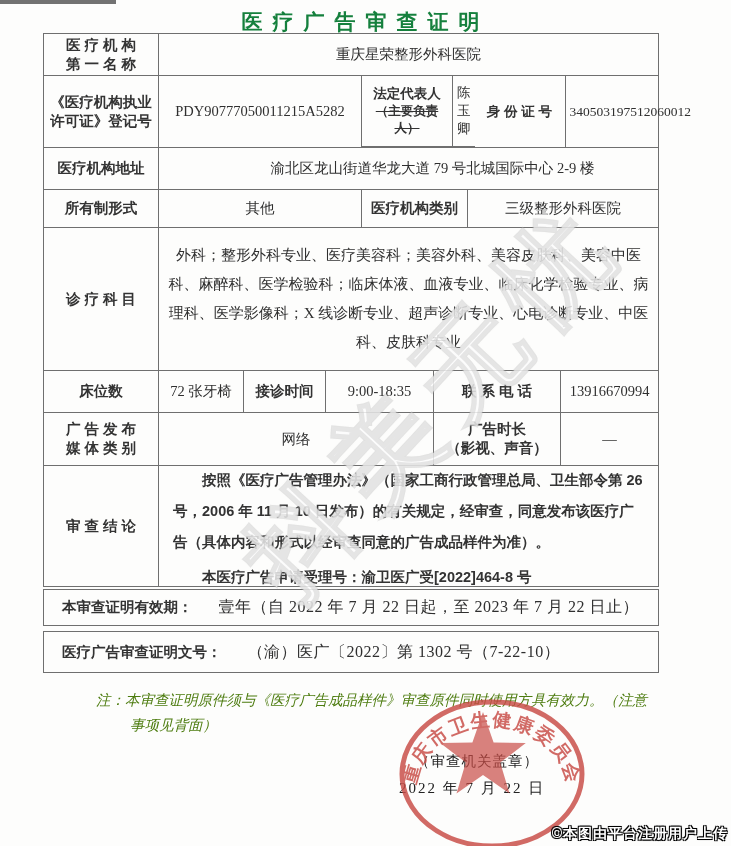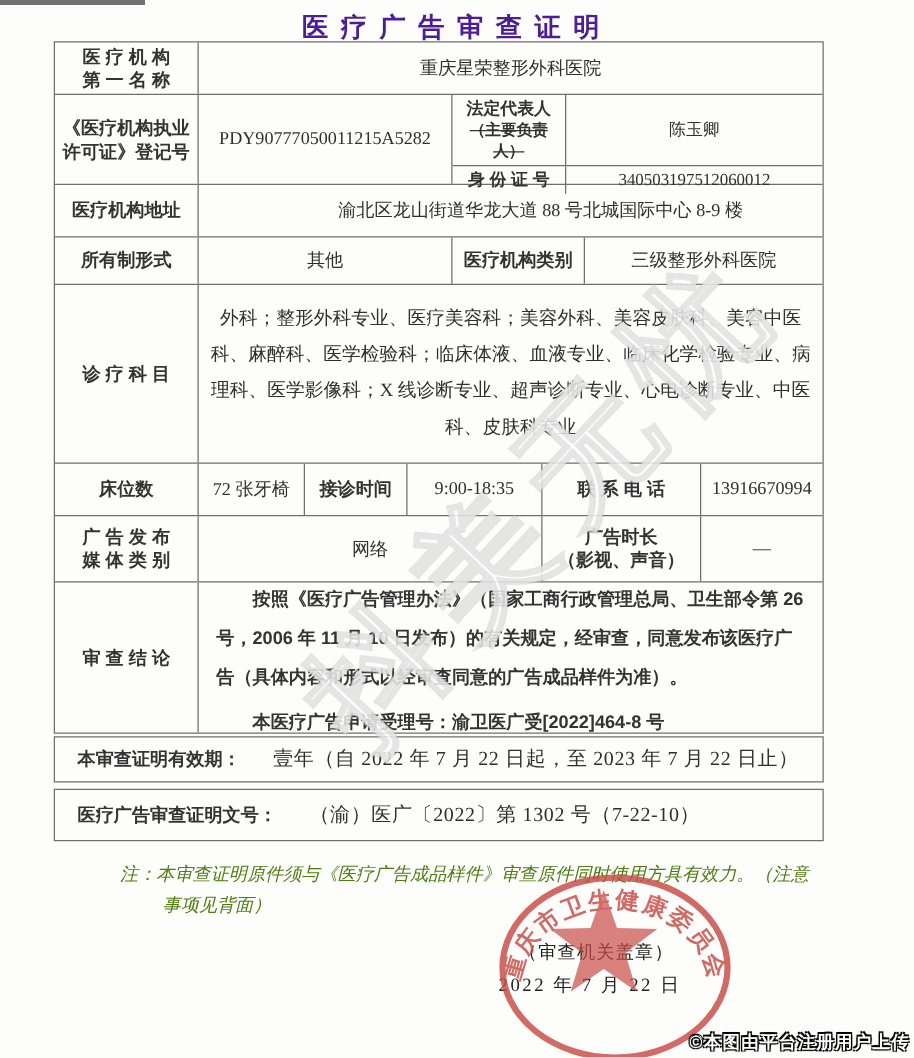--- a/index.html
+++ b/index.html
@@ -10,21 +10,21 @@
     background:#fdfdfc;
     overflow:hidden;
     font-family:"Liberation Serif", serif;
     color:#3b3b3b;
   }
   .scan-artifact { position:absolute; left:0; top:0; width:116px; height:4px; background:#4f4f4f; opacity:.8; }
 
   .title {
     position:absolute; top:8px; left:0; width:100%;
     text-align:center; font-family:"Liberation Sans", sans-serif;
-    font-weight:bold; font-size:21px; letter-spacing:10px; color:#4c1d95;
+    font-weight:bold; font-size:21px; letter-spacing:10px; color:#15803d;
   }
 
   .tbl {
     position:absolute; left:43px; top:33px; width:616px;
     border:1px solid #6f6f6f;
   }
   .row { display:flex; border-bottom:1px solid #6f6f6f; }
   .row:last-child { border-bottom:none; }
   .cell {
     border-right:1px solid #6f6f6f;
@@ -41,21 +41,21 @@
 
   .r1 { height:42px; }
   .r2 { height:72px; }
   .r3 { height:42px;gap:48px; }
   .r4 { height:38px; }
   .r5 { height:143px; }
   .r6 { height:42px; }
   .r7 { height:53px; }
   .r8 { height:120px; }
 
-  .subcol { flex:1 1 auto; display:flex; flex-direction:column; }
+  .subcol { flex:1 1 auto; display:flex; flex-direction:row; }
   .subrow { flex:1 1 50%; display:flex; }
   .subrow:first-child { border-bottom:1px solid #6f6f6f; }
   .subrow .cell { font-size:13.5px; }
   .sub-lbl-cell { flex:0 0 91px; }
   .strike { text-decoration:line-through; font-size:12.5px; }
 
   .c-val2 { flex:0 0 203px; }
   .c-cat  { flex:0 0 106px; }
   .c-beds { flex:0 0 85px; }
   .c-hourslbl { flex:0 0 82px; }
@@ -152,21 +152,21 @@
       </div>
       <div class="subrow">
         <div class="cell sub-lbl-cell lbl">身 份 证 号</div>
         <div class="cell grow val">340503197512060012</div>
       </div>
     </div>
   </div>
 
   <div class="row r3">
     <div class="cell c-label lbl">医疗机构地址</div>
-    <div class="cell grow val">渝北区龙山街道华龙大道 88 号北城国际中心 8-9 楼</div>
+    <div class="cell grow val">渝北区龙山街道华龙大道 79 号北城国际中心 2-9 楼</div>
   </div>
 
   <div class="row r4">
     <div class="cell c-label lbl">所有制形式</div>
     <div class="cell c-val2 val">其他</div>
     <div class="cell c-cat lbl">医疗机构类别</div>
     <div class="cell grow val">三级整形外科医院</div>
   </div>
 
   <div class="row r5">

